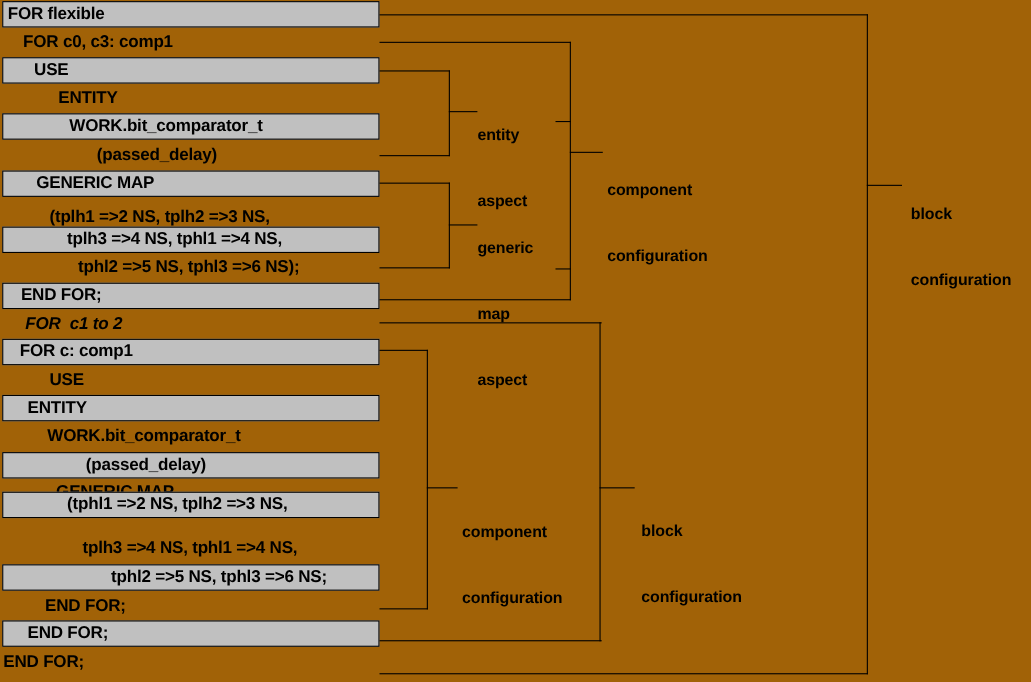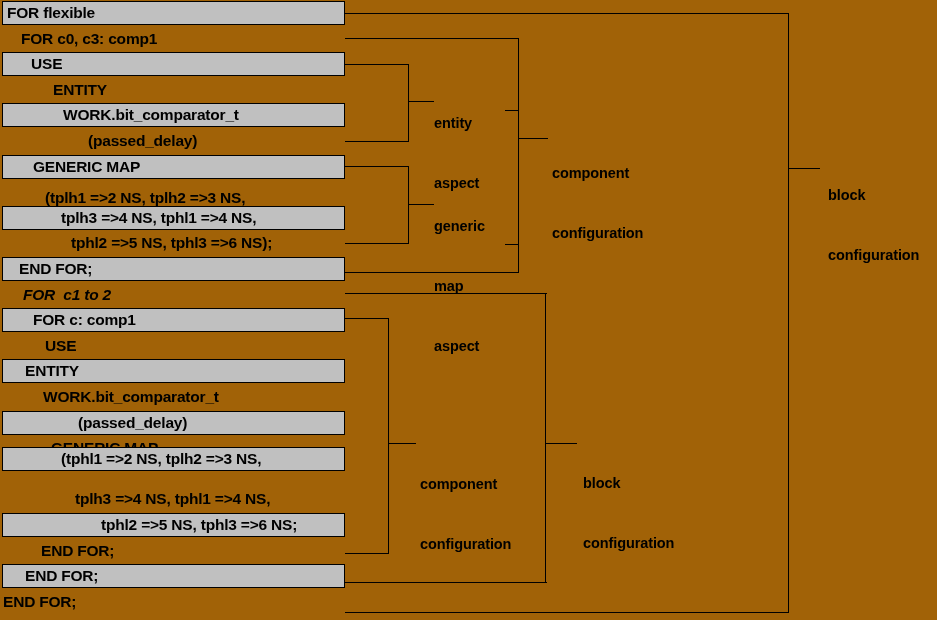--- a/index.html
+++ b/index.html
@@ -76,21 +76,21 @@
       <div class="code-row shaded" style="top: 52.2px;"><span style="margin-left: 28px;">USE</span></div>
       <div class="code-row plain" style="top: 77.8px;"><span style="margin-left: 50px;">ENTITY</span></div>
       <div class="code-row shaded" style="top: 103.4px;"><span style="margin-left: 60px;">WORK.bit_comparator_t</span></div>
       <div class="code-row plain" style="top: 129px;"><span style="margin-left: 85px;">(passed_delay)</span></div>
       <div class="code-row shaded" style="top: 154.6px;"><span style="margin-left: 30px;">GENERIC MAP</span></div>
       <div class="code-row plain" style="top: 180.2px;"><span style="margin-left: 42px; margin-top: 12px;">(tplh1 =&gt;2 NS, tplh2 =&gt;3 NS,</span></div>
       <div class="code-row shaded" style="top: 205.8px;"><span style="margin-left: 58px;">tplh3 =&gt;4 NS, tphl1 =&gt;4 NS,</span></div>
       <div class="code-row plain" style="top: 231.4px;"><span style="margin-left: 68px;">tphl2 =&gt;5 NS, tphl3 =&gt;6 NS);</span></div>
       <div class="code-row shaded" style="top: 257px;"><span style="margin-left: 16px;">END FOR;</span></div>
       <div class="code-row plain" style="top: 282.6px; font-style: italic;"><span style="margin-left: 20px;">FOR  c1 to 2</span></div>
-      <div class="code-row shaded" style="top: 308.2px;"><span style="margin-left: 30px;">FOR c: comp1</span></div>
+      <div class="code-row shaded" style="top: 308.2px;"><span style="margin-left: 15px;">FOR c: comp1</span></div>
       <div class="code-row plain" style="top: 333.8px;"><span style="margin-left: 42px;">USE</span></div>
       <div class="code-row shaded" style="top: 359.4px;"><span style="margin-left: 22px;">ENTITY</span></div>
       <div class="code-row plain" style="top: 385px;"><span style="margin-left: 40px;">WORK.bit_comparator_t</span></div>
       <div class="code-row shaded" style="top: 410.6px;"><span style="margin-left: 75px;">(passed_delay)</span></div>
       <div class="code-row plain" style="top: 436.2px;"><span style="margin-left: 48px;">GENERIC MAP</span></div>
       <div class="code-row shaded" style="top: 447px;"><span style="margin-left: 58px;">(tphl1 =&gt;2 NS, tplh2 =&gt;3 NS,</span></div>
       <div class="code-row plain" style="top: 487.4px;"><span style="margin-left: 72px;">tplh3 =&gt;4 NS, tphl1 =&gt;4 NS,</span></div>
       <div class="code-row shaded" style="top: 513px;"><span style="margin-left: 98px;">tphl2 =&gt;5 NS, tphl3 =&gt;6 NS;</span></div>
       <div class="code-row plain" style="top: 538.6px;"><span style="margin-left: 38px;">END FOR;</span></div>
       <div class="code-row shaded" style="top: 564.2px;"><span style="margin-left: 22px;">END FOR;</span></div>

